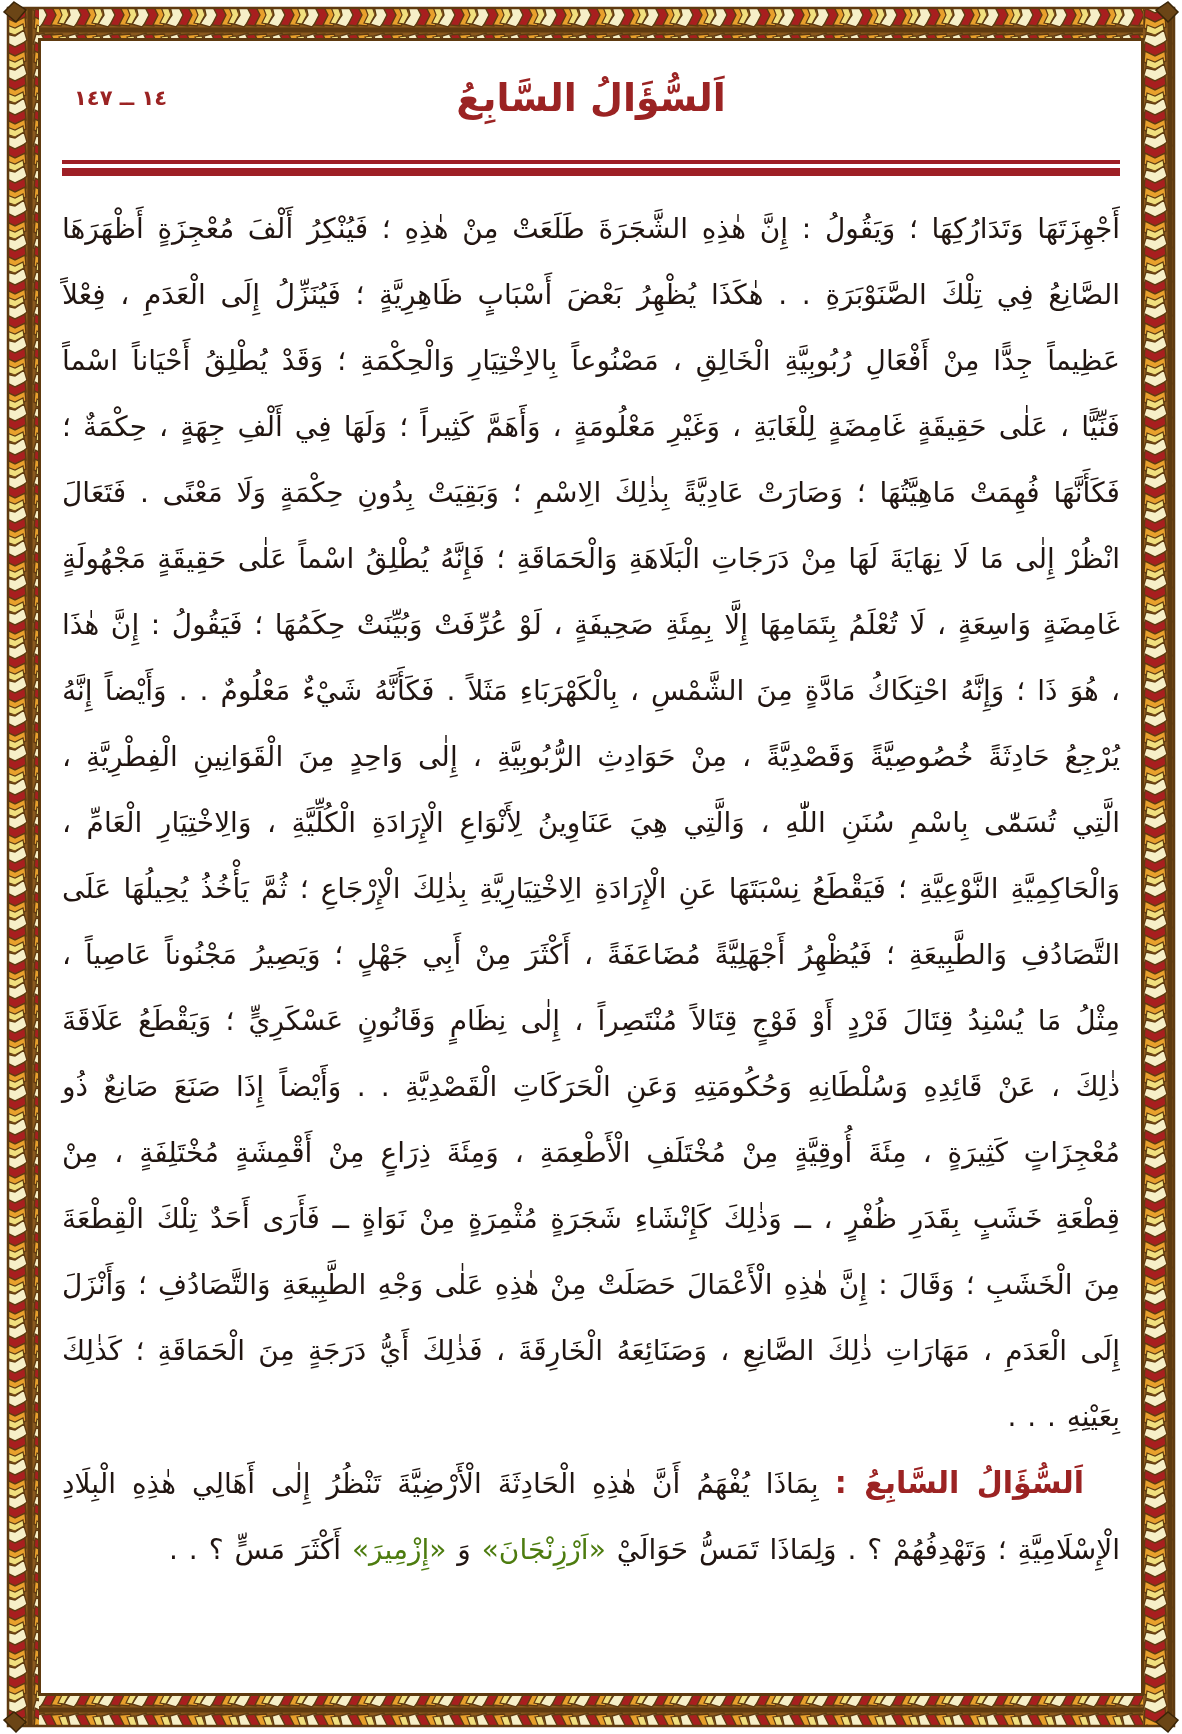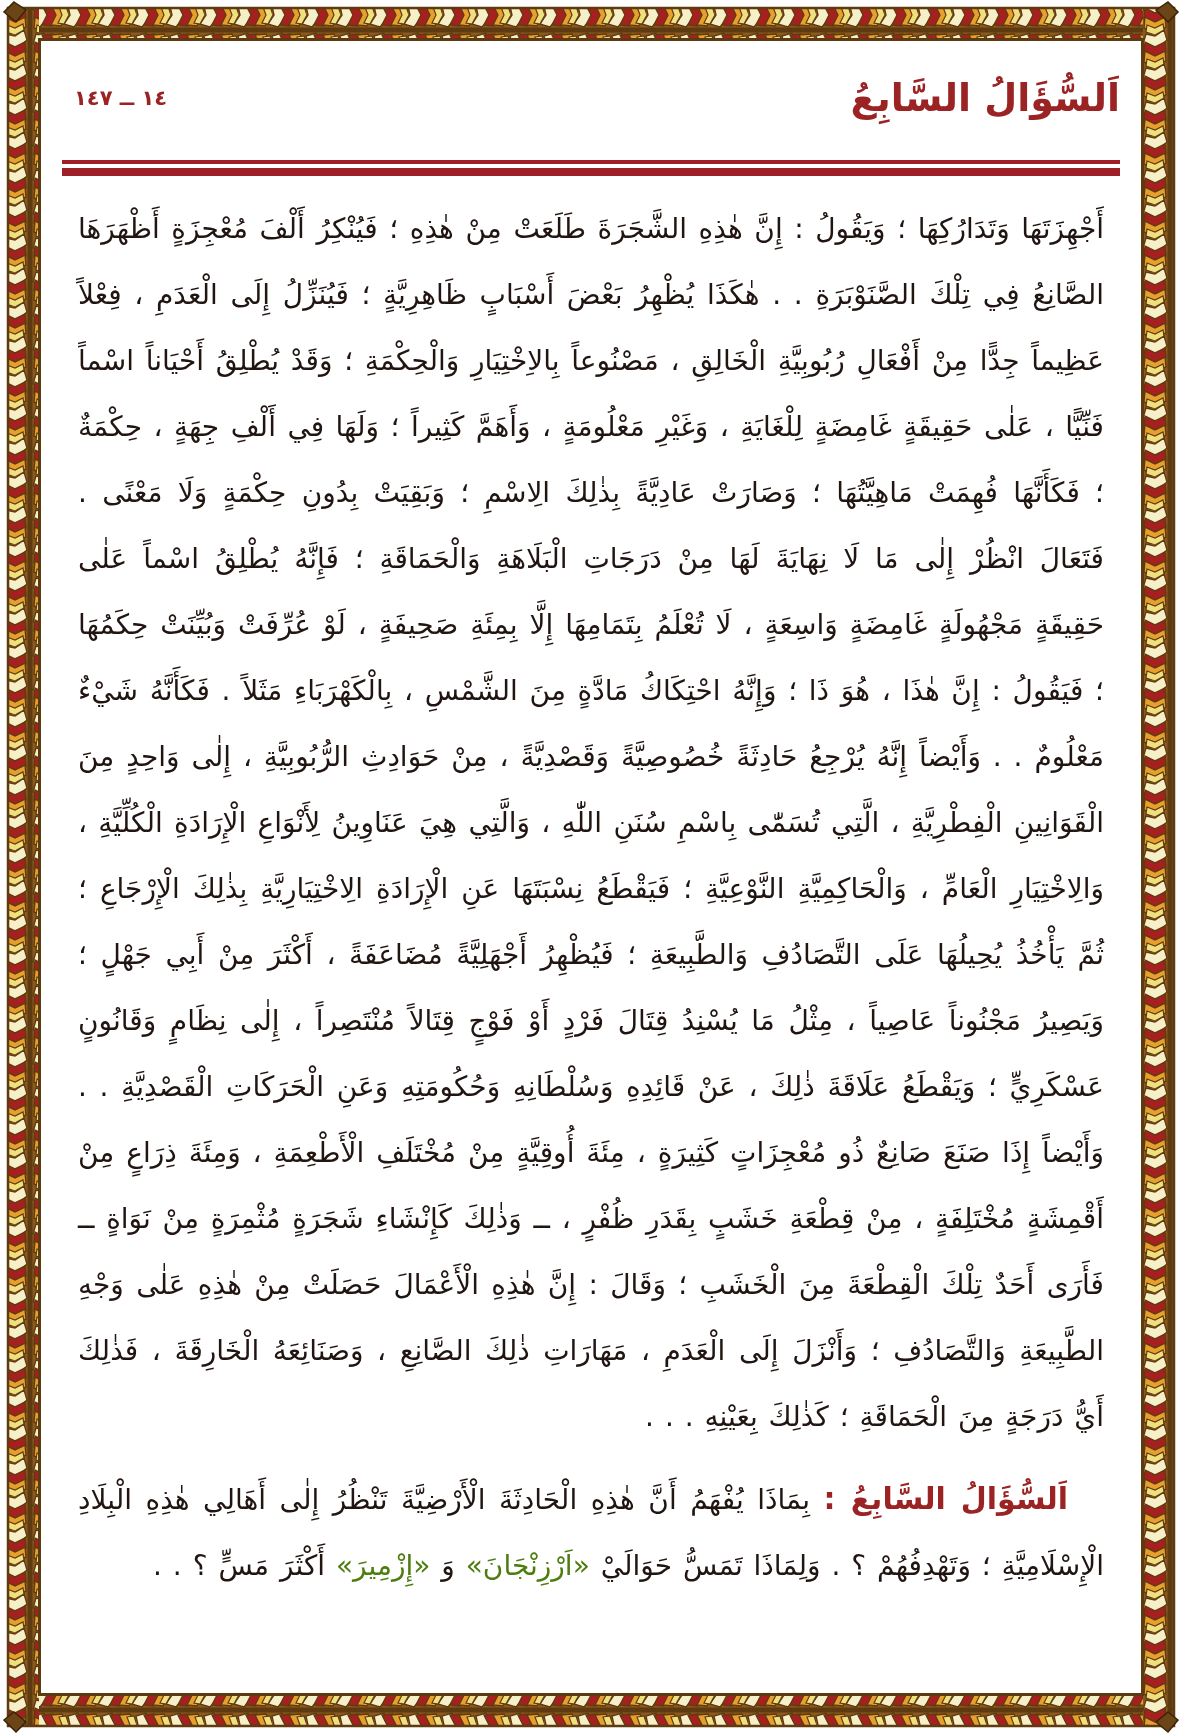--- a/index.html
+++ b/index.html
@@ -24,21 +24,21 @@
     right: 62px;
     left: 62px;
     bottom: 48px;
     direction: rtl;
   }
   .page-header {
     position: relative;
     height: 88px;
   }
   .page-title {
-    text-align: right;
+    text-align: center;
     font-size: 38px;
     font-weight: bold;
     color: #9B2323;
     padding-top: 18px;
     letter-spacing: 1px;
   }
   .page-number {
     position: absolute;
     left: 12px;
     top: 28px;
@@ -53,21 +53,21 @@
   .header-divider .rule-gap   { height: 4px;  background: transparent; }
   .header-divider .thick-rule { height: 8px;  background: #9E1F26; }
   .body-text {
     margin-top: 20px;
     font-size: 28px;
     line-height: 66px;
     color: #211511;
     text-align: justify;
     word-spacing: 2px;
   }
-  .body-text p { margin: 16px; }
+  .body-text p { margin: 0; }
   .para-main { }
   .para-question { margin-top: 14px; text-indent: 36px; }
   .para-answer   { margin-top: 12px; text-indent: 36px; }
   .lead-word {
     color: #9B2323;
     font-weight: bold;
     font-size: 30px;
   }
   .place-name {
     color: #4d7c0f;

